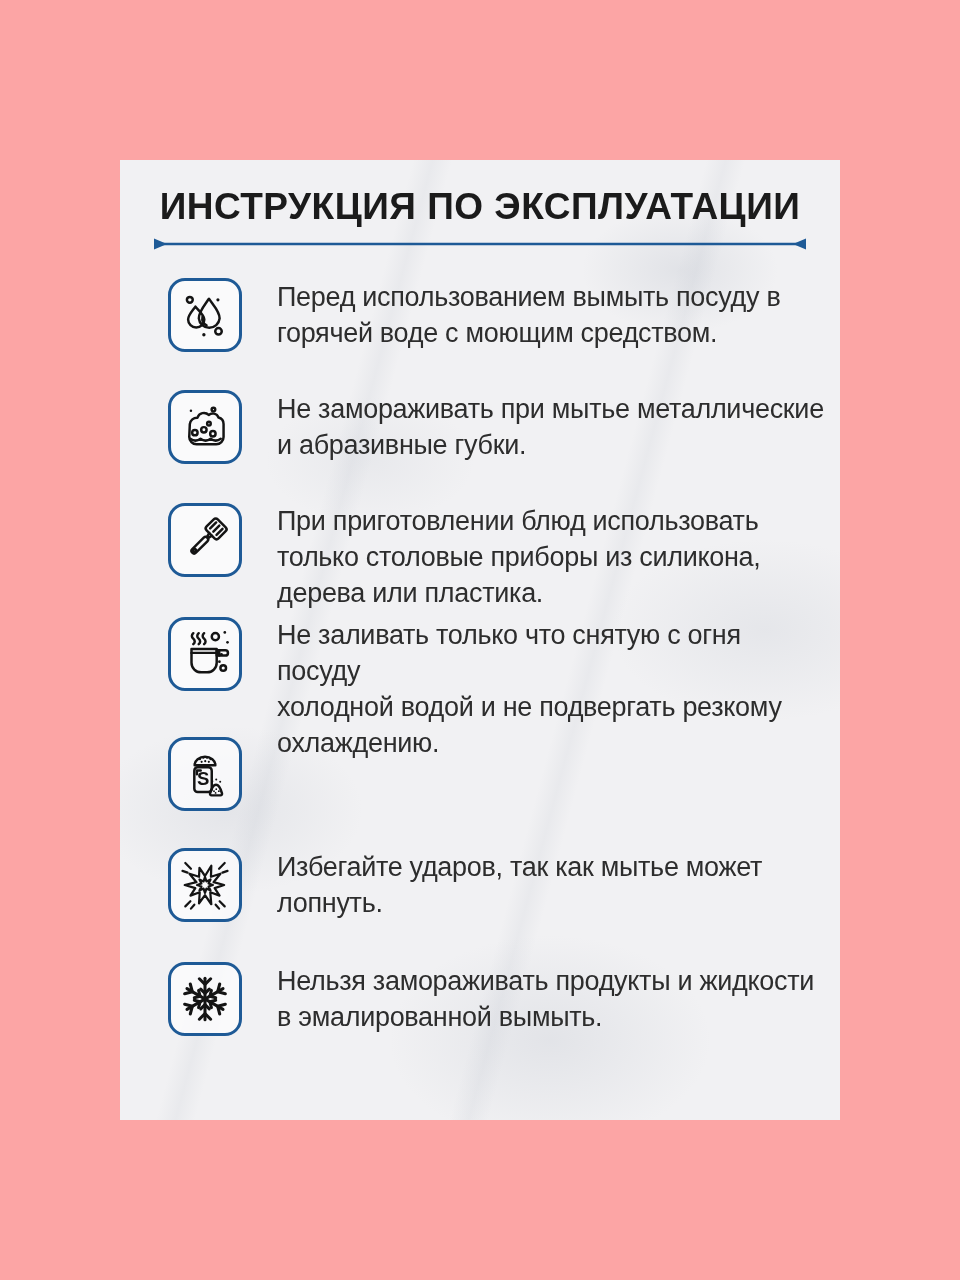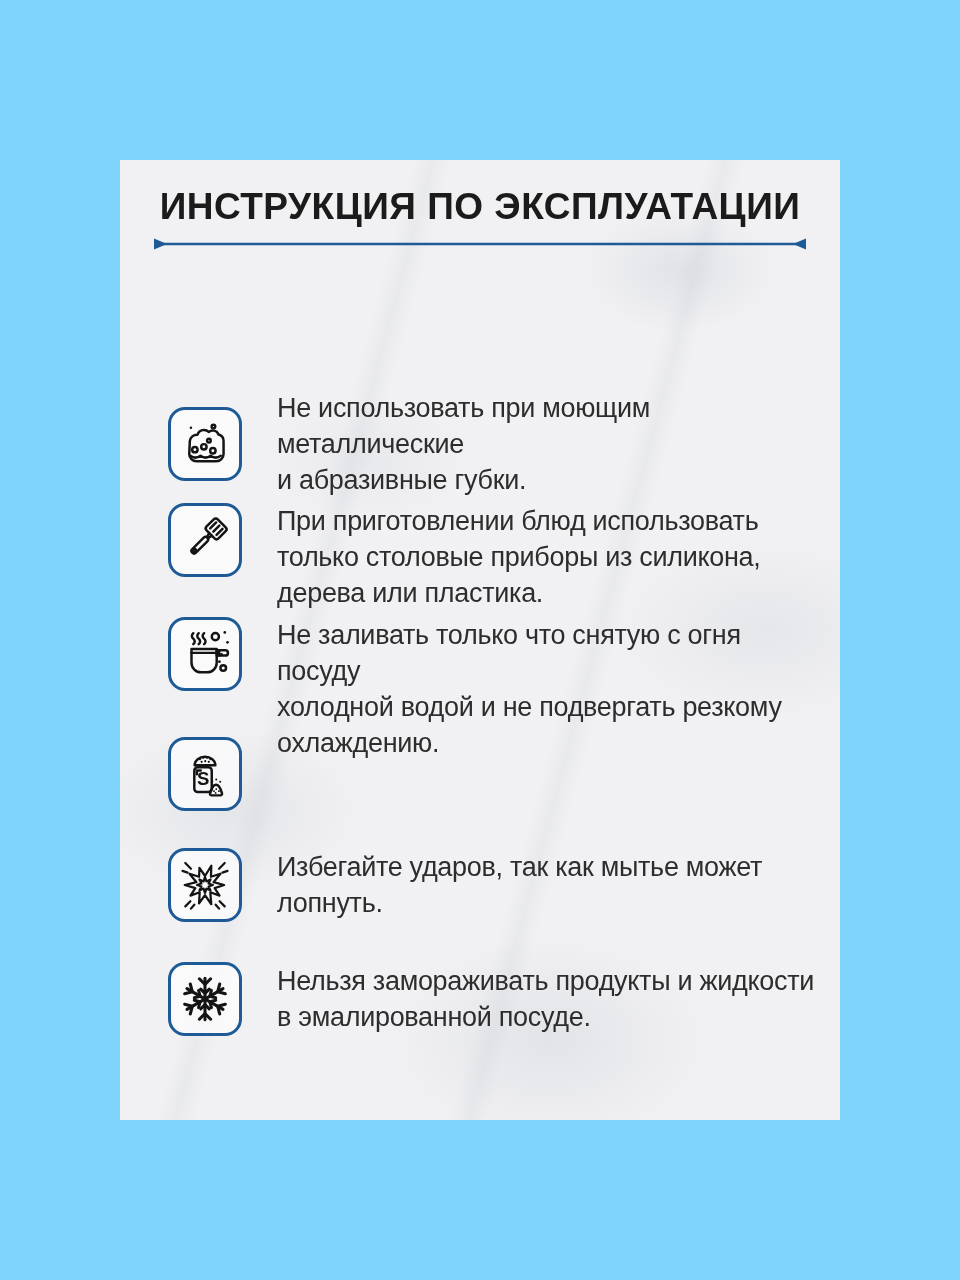--- a/index.html
+++ b/index.html
@@ -1,20 +1,20 @@
 <!DOCTYPE html>
 <html><head>
 <meta charset="utf-8">
 <style>
   html,body{margin:0;padding:0;}
   body{
     width:960px;height:1280px;background:#ffffff;overflow:hidden;
     font-family:"Liberation Sans","DejaVu Sans",sans-serif;
   }
-  #canvas{position:relative;width:960px;height:1280px;background:#7dd3fc;}
+  #canvas{position:relative;width:960px;height:1280px;background:#fca5a5;}
   
   .card{
     position:absolute;left:120px;top:160px;width:720px;height:960px;
     background:
       radial-gradient(140px 90px at 560px 110px, rgba(168,175,188,0.22), transparent 70%),
       radial-gradient(220px 130px at 645px 470px, rgba(168,175,188,0.16), transparent 70%),
       radial-gradient(190px 120px at 110px 650px, rgba(168,175,188,0.18), transparent 70%),
       radial-gradient(230px 150px at 430px 880px, rgba(168,175,188,0.20), transparent 70%),
       radial-gradient(150px 90px at 250px 300px, rgba(168,175,188,0.12), transparent 70%),
       linear-gradient(105deg, transparent 30%, rgba(160,168,182,0.10) 32%, transparent 34%, transparent 60%, rgba(160,168,182,0.10) 62%, transparent 64%),
@@ -53,35 +53,50 @@
   <div class="card">
 
     <h1 class="title">ИНСТРУКЦИЯ ПО ЭКСПЛУАТАЦИИ</h1>
 
     <svg class="divider" width="660" height="14" viewBox="0 0 660 14">
       <line x1="10" y1="7" x2="650" y2="7" stroke="#1e5a96" stroke-width="2.4"></line>
       <polygon points="4,1.5 4,12.5 17,7" fill="#1e5a96"></polygon>
       <polygon points="656,1.5 656,12.5 643,7" fill="#1e5a96"></polygon>
     </svg>
 
+    <div class="row" style="top:118px">
+      <div class="icon-box">
+        <svg class="ic" width="54" height="54" viewBox="0 0 48 48">
+          <path d="M27.5 9.5 C24 15 18.5 20.5 18.5 27 A9.3 9.3 0 0 0 37 27 C37 20.5 31 15 27.5 9.5 Z"></path>
+          <path d="M15.5 16.5 C13.5 19.5 9 24 9 28 A7.2 7.2 0 0 0 23.4 28 C23.4 24 17.5 19.5 15.5 16.5 Z"></path>
+          <path d="M21.8 25.5 a7 7 0 0 0 3.6 7.6"></path>
+          <circle cx="10.5" cy="10.5" r="2.6"></circle>
+          <circle class="fill" cx="35.5" cy="10.5" r="1.4"></circle>
+          <circle class="fill" cx="23" cy="41.5" r="1.5"></circle>
+          <circle cx="36" cy="38.5" r="2.9"></circle>
+        </svg>
+      </div>
+      <p class="item-text">Перед использованием вымыть посуду в
+горячей воде с моющим средством.</p>
+    </div>
 
     <div class="row" style="top:230px">
       <div class="icon-box">
         <svg class="ic" width="54" height="54" viewBox="0 0 48 48">
           <path d="M10.5 21.5 a6.5 6.5 0 0 1 6.8 -5.8 a6 6 0 0 1 10 -2.4 a5.5 5.5 0 0 1 8.7 2.2 a6 6 0 0 1 4.5 5.8 v11.5 a6.5 6.5 0 0 1 -6.5 6.5 h-17.5 a6.5 6.5 0 0 1 -6.5 -6.5 z"></path>
           <path d="M11 34.5 q4.5 3.2 9 0 q4.5 3.2 9 0 q4.5 3.2 9 0"></path>
           <circle cx="15" cy="29" r="2.4"></circle>
           <circle cx="23" cy="26.5" r="2.4"></circle>
           <circle cx="31" cy="30" r="2.4"></circle>
           <circle cx="27.5" cy="21" r="1.6"></circle>
           <circle cx="31.5" cy="8.5" r="1.6"></circle>
           <circle class="fill" cx="11.5" cy="9.5" r="1.1"></circle>
         </svg>
       </div>
-      <p class="item-text">Не использовать при моющим металлические
+      <p class="item-text">Не замораживать при мытье металлические
 и абразивные губки.</p>
     </div>
 
     <div class="row top-align" style="top:457px">
       <div class="icon-box">
         <svg class="ic" width="54" height="54" viewBox="0 0 48 48">
           <path d="M12 19.5 h22.4 v12.2 a8.6 8.6 0 0 1 -8.6 8.6 h-5.2 a8.6 8.6 0 0 1 -8.6 -8.6 z"></path>
           <path d="M12 23 h22.4"></path>
           <path d="M34.4 20.6 h7.6 a2.4 2.4 0 0 1 0 4.8 h-7.6 z"></path>
           <line x1="36.6" y1="20.6" x2="36.6" y2="25.4"></line>
@@ -170,17 +185,17 @@
               <path d="M24 11 L19 6 M24 11 L29 6 M24 37 L19 42 M24 37 L29 42"></path>
               <path d="M24 19 L20.2 15.2 M24 19 L27.8 15.2 M24 29 L20.2 32.8 M24 29 L27.8 32.8"></path>
             </g>
           </defs>
           <use href="#sf-axis"></use>
           <use href="#sf-axis" transform="rotate(60 24 24)"></use>
           <use href="#sf-axis" transform="rotate(120 24 24)"></use>
         </svg>
       </div>
       <p class="item-text">Нельзя замораживать продукты и жидкости
-в эмалированной посуде.</p>
+в эмалированной вымыть.</p>
     </div>
 
   </div>
 </div>
 
 </body></html>

